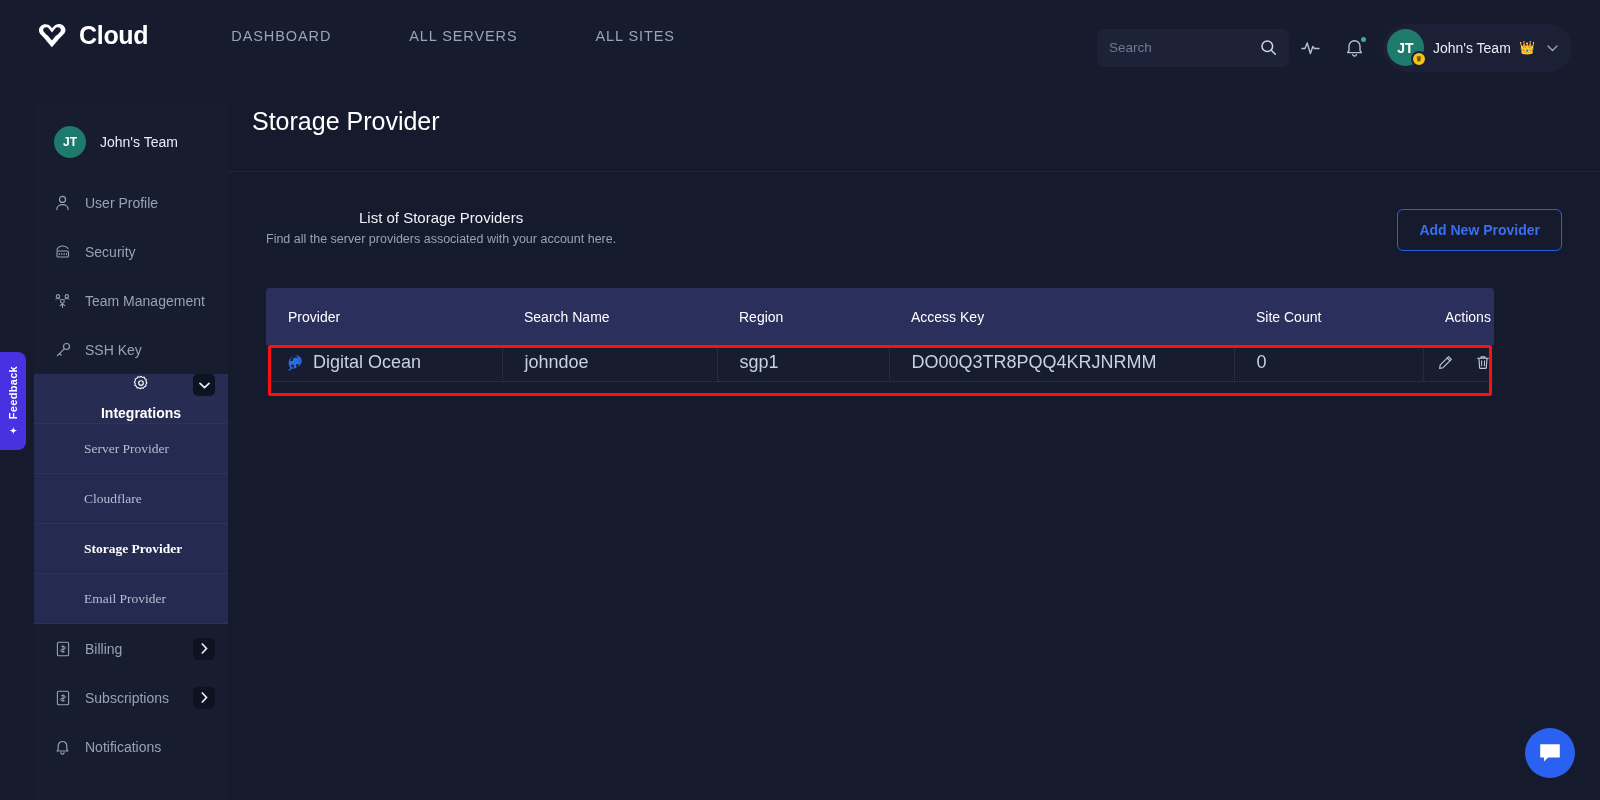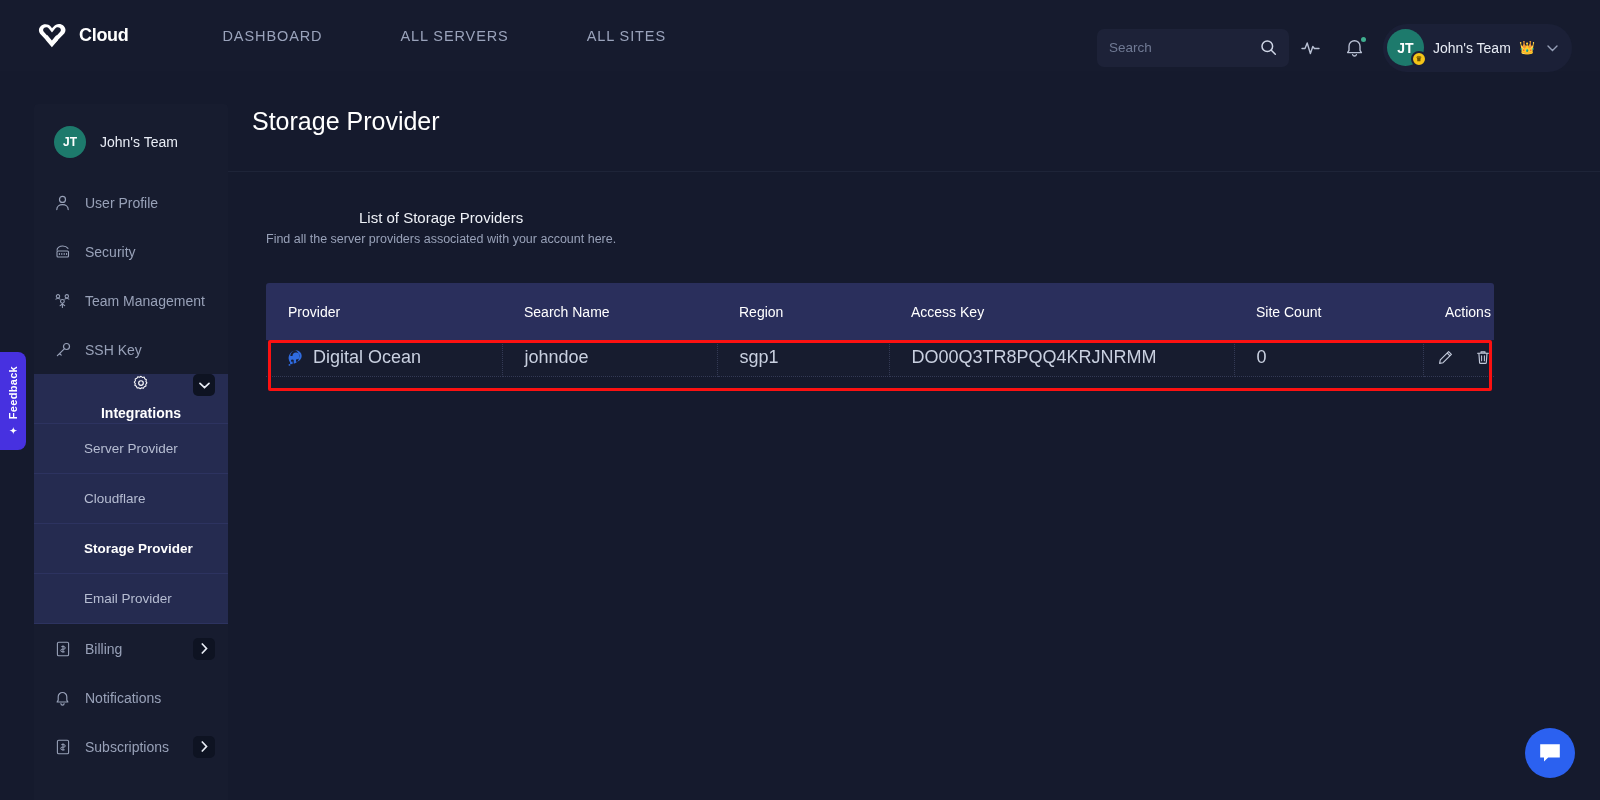--- a/index.html
+++ b/index.html
@@ -12,28 +12,28 @@
   .app { position: relative; width: 1600px; height: 800px; background: #151a2d; }
 
   
   .topbar {
     position: absolute; top: 0; left: 0; width: 1600px; height: 71px;
     background: #161b2e;
     display: flex; align-items: center;
   }
   .logo-wrap { display: flex; align-items: center; margin-left: 34px; gap: 7px; }
   .logo-mark { width: 38px; height: 30px; position: relative; }
-  .logo-text { color: #ffffff; font-size: 18px; font-weight: bold; letter-spacing: -0.3px; }
+  .logo-text { color: #ffffff; font-size: 25px; font-weight: bold; letter-spacing: -0.3px; }
 
   .topnav { display: flex; align-items: center; margin-left: 78px; gap: 0; }
   .topnav a {
     color: #9aa3bb; font-size: 14.5px; letter-spacing: 0.9px;
     text-decoration: none; padding: 0 26px; white-space: nowrap;
   }
-  .topnav a:first-child { padding-left: 0; margin-left: 16px; }
+  .topnav a:first-child { padding-left: 0; margin-left: 5px; }
   .nav-gap-1 { width: 26px; }
 
   .topright { position: absolute; right: 28px; top: 12px; height: 71px; display: flex; align-items: center; gap: 0; }
   .searchbox {
     width: 192px; height: 38px; background: #1d2238; border-radius: 7px;
     display: flex; align-items: center; padding: 0 12px; position: relative;
   }
   .searchbox input {
     background: transparent; border: none; outline: none;
     color: #c5ccdd; font-size: 13.5px; font-family: "Liberation Sans", sans-serif;
@@ -90,20 +90,21 @@
   .side-item .exp-btn {
     position: absolute; right: 13px; width: 22px; height: 22px; border-radius: 5px;
     background: #0e1322; display: flex; align-items: center; justify-content: center;
     color: #e9edf6; font-size: 10px;
   }
   .submenu { background: #252b50; }
   .sub-item {
     height: 50px; display: flex; align-items: center; padding-left: 50px;
     color: #b6bdd2; font-size: 13.5px; cursor: pointer;
     border-top: 1px solid #2d3360;
+    font-family: Liberation Serif, serif;
   }
   .sub-item.active { color: #ffffff; font-weight: bold; }
   .submenu-end { border-bottom: 1px solid #2d3360; }
 
   
   .main { position: absolute; left: 228px; top: 71px; width: 1372px; height: 729px; }
   .page-head {
     height: 101px; border-bottom: 1px solid #1e2438;
     display: flex; align-items: center; padding-left: 24px;
   }
@@ -319,55 +320,56 @@
       <span>Billing</span>
       <span class="exp-btn">
         <svg width="7" height="11" viewBox="0 0 7 11">
             <path d="M1.3 1l4.2 4.5L1.3 10" stroke="#e9edf6" stroke-width="1.7" fill="none" stroke-linecap="round"></path>
           </svg>
       </span>
     </div>
 
     <div class="side-item">
       <span class="ico">
-        <svg width="15" height="16" viewBox="0 0 15 16" fill="none">
-          <path d="M3.2 6.8a4.3 4.3 0 1 1 8.6 0v3.3l1.1 1.9H2.1l1.1-1.9z" stroke="#98a1b8" stroke-width="1.15" stroke-linejoin="round"></path>
-          <path d="M5.9 13.5a1.6 1.6 0 0 0 3.2 0" stroke="#98a1b8" stroke-width="1.15" stroke-linecap="round"></path>
-        </svg>
-      </span>
-      <span>Notifications</span>
-    </div>
-
-    <div class="side-item">
-      <span class="ico">
         <svg width="14" height="16" viewBox="0 0 14 16" fill="none">
           <rect x="1.4" y="1.3" width="11.2" height="13.4" rx="1.3" stroke="#98a1b8" stroke-width="1.1"></rect>
           <path d="M7 4.3v7.4M5.3 5.6h2.6a1.3 1.3 0 0 1 0 2.6H6.1a1.3 1.3 0 0 0 0 2.6h2.6" stroke="#98a1b8" stroke-width="1"></path>
         </svg>
       </span>
       <span>Subscriptions</span>
       <span class="exp-btn">
         <svg width="7" height="11" viewBox="0 0 7 11">
             <path d="M1.3 1l4.2 4.5L1.3 10" stroke="#e9edf6" stroke-width="1.7" fill="none" stroke-linecap="round"></path>
           </svg>
       </span>
+    </div>
+
+    <div class="side-item">
+      <span class="ico">
+        <svg width="15" height="16" viewBox="0 0 15 16" fill="none">
+          <path d="M3.2 6.8a4.3 4.3 0 1 1 8.6 0v3.3l1.1 1.9H2.1l1.1-1.9z" stroke="#98a1b8" stroke-width="1.15" stroke-linejoin="round"></path>
+          <path d="M5.9 13.5a1.6 1.6 0 0 0 3.2 0" stroke="#98a1b8" stroke-width="1.15" stroke-linecap="round"></path>
+        </svg>
+      </span>
+      <span>Notifications</span>
     </div>
   </div>
 
   <div class="main">
     <div class="page-head">
       <div class="page-title">Storage Provider</div>
     </div>
 
     <div class="panel">
       <div class="panel-head">
         <div>
           <div class="panel-title">List of Storage Providers</div>
           <div class="panel-sub">Find all the server providers associated with your account here.</div>
         </div>
+        <button class="add-btn">Add New Provider</button>
       </div>
 
       <div class="table-wrap">
         <table>
           <colgroup>
             <col style="width:236px">
               <col style="width:215px">
               <col style="width:172px">
             <col style="width:345px">
               <col style="width:189px">

